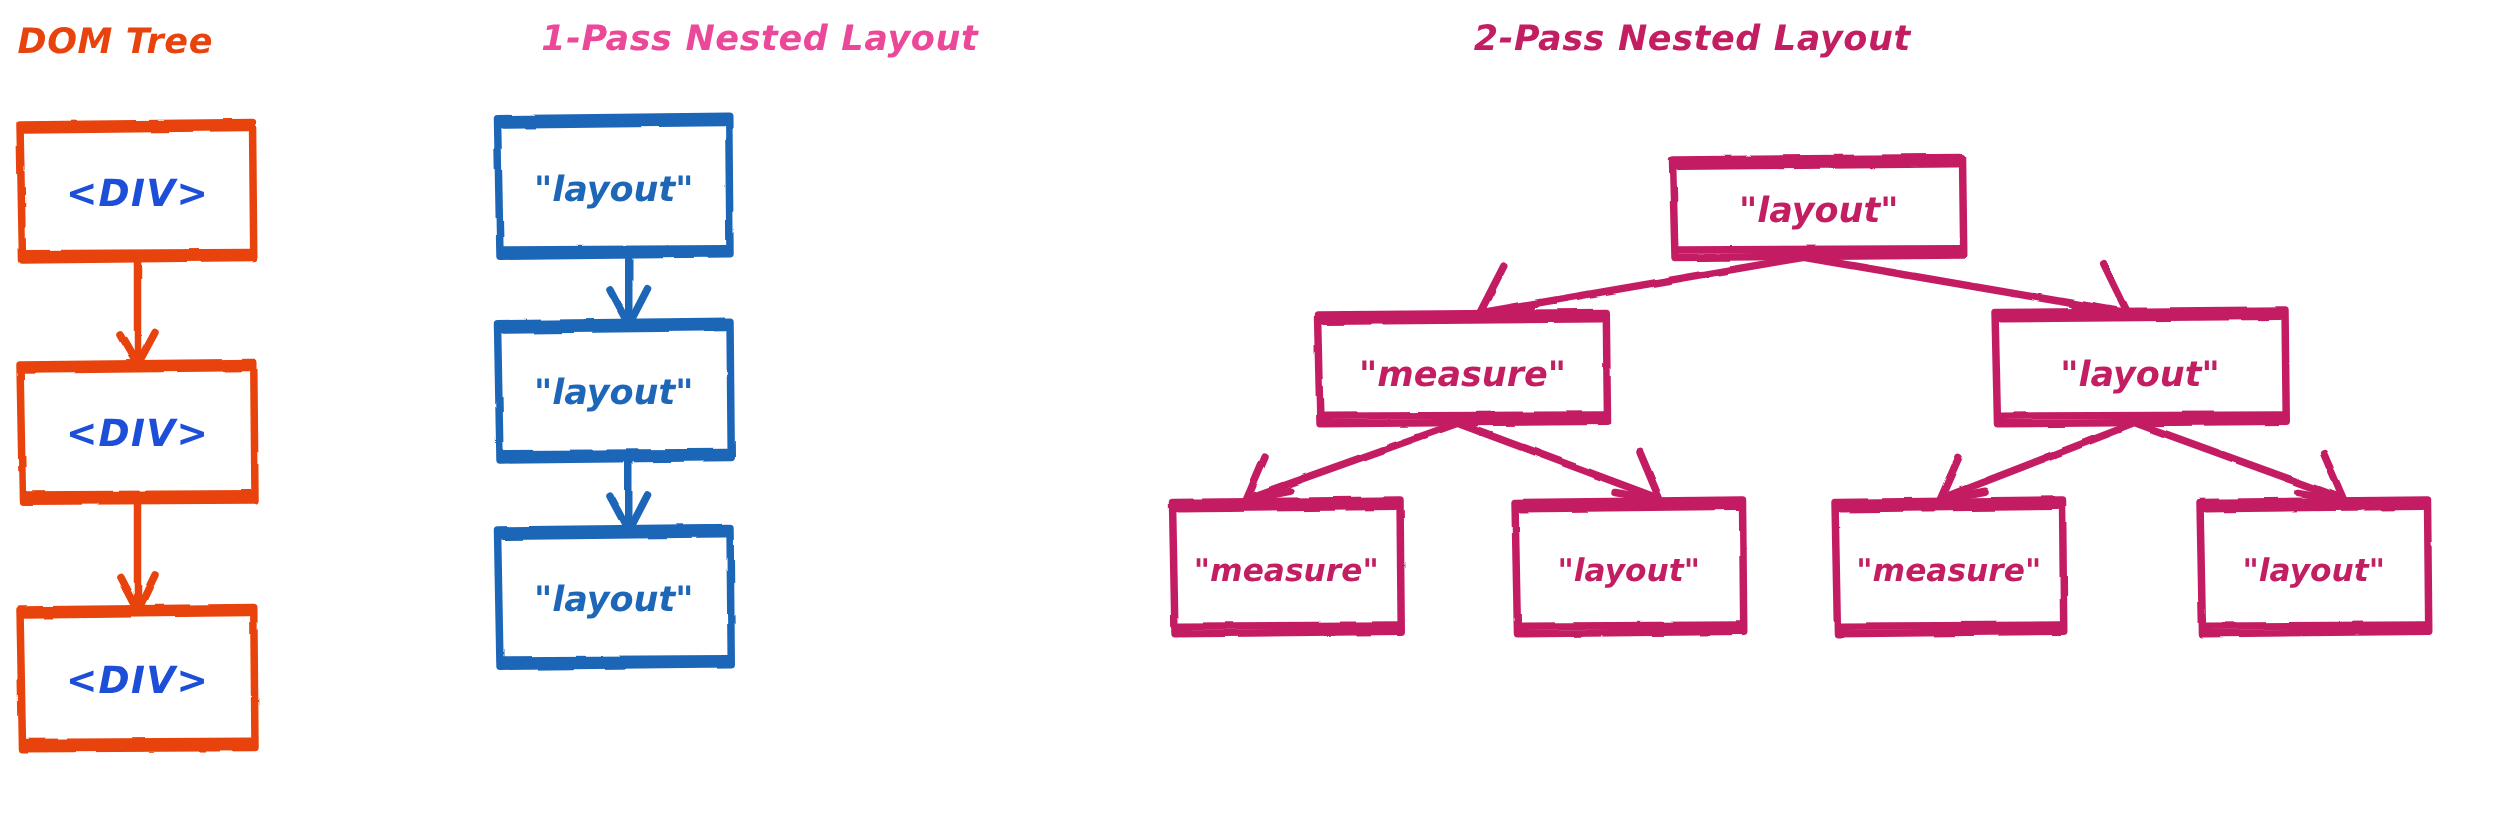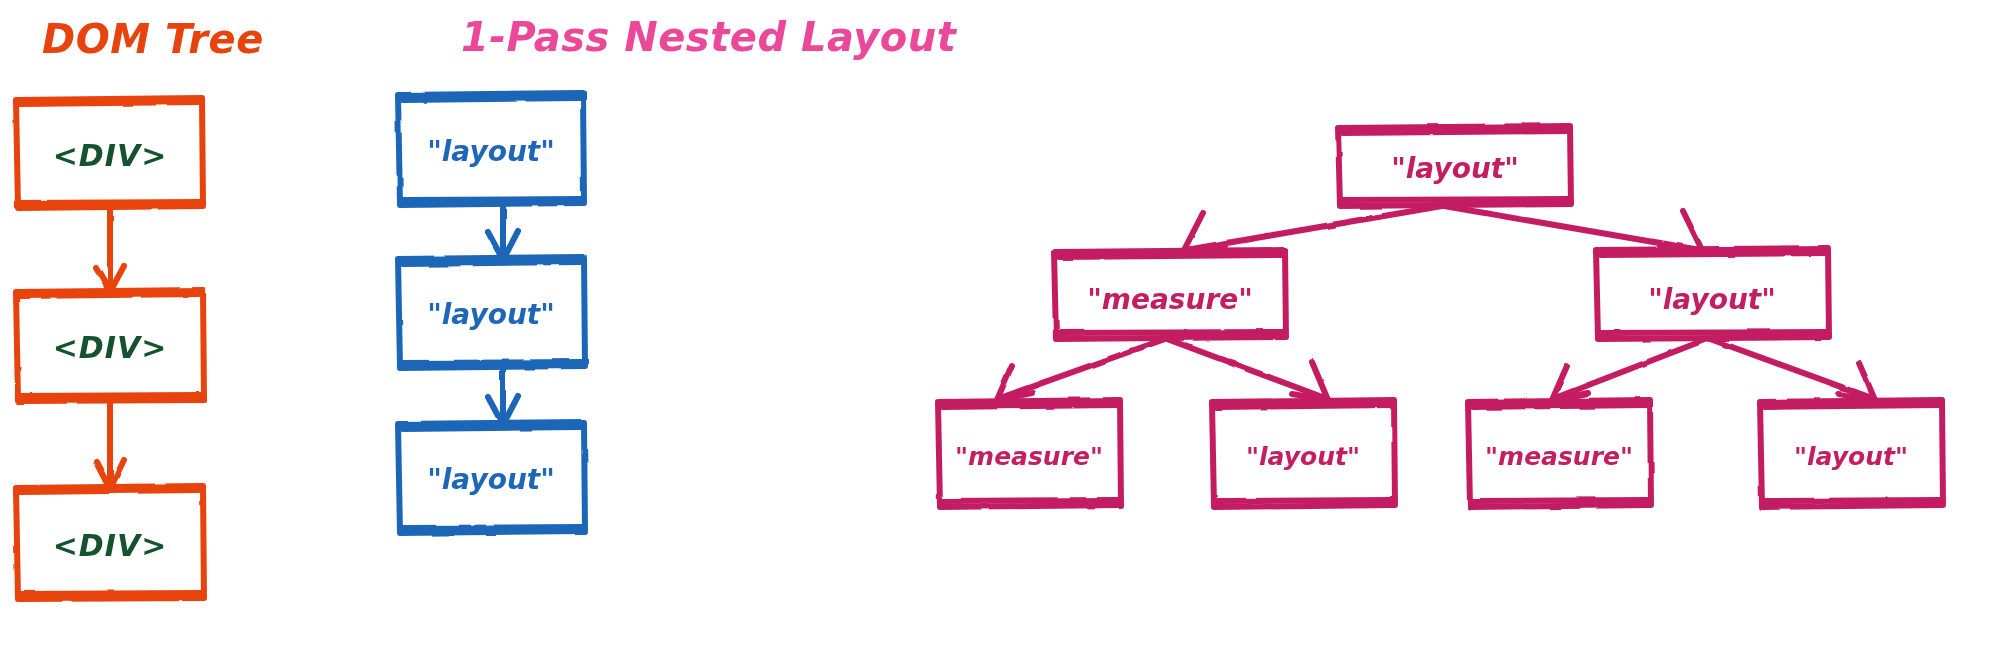--- a/index.html
+++ b/index.html
@@ -19,40 +19,39 @@
     left: 0; top: 0;
     width: 1999px;
     height: 654px;
   }
   .panel-title {
     position: absolute;
     white-space: nowrap;
     font-family: "DejaVu Sans", sans-serif;
     font-weight: 700;
     font-style: italic;
-    font-size: 40px;
+    font-size: 28px;
     letter-spacing: 0.5px;
     user-select: none;
-    margin-left: 28px;
   }
   #title-dom   { left: 14px;   top: 16px; color: #E8430C; }
   #title-onep  { left: 433px;  top: 14px; color: #ec4899; }
   #title-twop  { left: 1179px; top: 14px; color: #C41E63; }
 
   .node-label {
     position: absolute;
     white-space: nowrap;
     font-family: "DejaVu Sans", sans-serif;
     font-weight: 700;
     font-style: italic;
     font-size: 28px;
     user-select: none;
     transform: translate(-50%, -50%);
   }
-  .lbl-orange { color: #14532d; font-size: 30px; letter-spacing: 1px; }
+  .lbl-orange { color: #1d4ed8; font-size: 30px; letter-spacing: 1px; }
   .lbl-blue   { color: #1E66B8; }
   .lbl-pink   { color: #C41E63; }
   .lbl-small  { font-size: 25px; }
 </style>
 </head>
 <body>
 
 <div class="canvas">
 
   <svg class="canvas" viewBox="0 0 1999 654" xmlns="http://www.w3.org/2000/svg">
@@ -200,20 +199,21 @@
         <path d="M1765 407 L1938 405"></path>
         <path d="M1764 501 L1940 500"></path>
       </g>
     </g>
   </svg>
 
   <div class="panel-title" id="title-dom">DOM Tree</div>
 
   <div class="panel-title" id="title-onep">1-Pass Nested Layout</div>
 
+  <div class="panel-title" id="title-twop">2-Pass Nested Layout</div>
 
   <div class="node-label lbl-orange" style="left:110px; top:155px;">&lt;DIV&gt;</div>
   <div class="node-label lbl-orange" style="left:110px; top:347px;">&lt;DIV&gt;</div>
   <div class="node-label lbl-orange" style="left:110px; top:545px;">&lt;DIV&gt;</div>
 
   <div class="node-label lbl-blue" style="left:491px; top:151px;">"layout"</div>
   <div class="node-label lbl-blue" style="left:491px; top:314px;">"layout"</div>
   <div class="node-label lbl-blue" style="left:491px; top:479px;">"layout"</div>
 
   <div class="node-label lbl-pink" style="left:1455px; top:168px;">"layout"</div>

